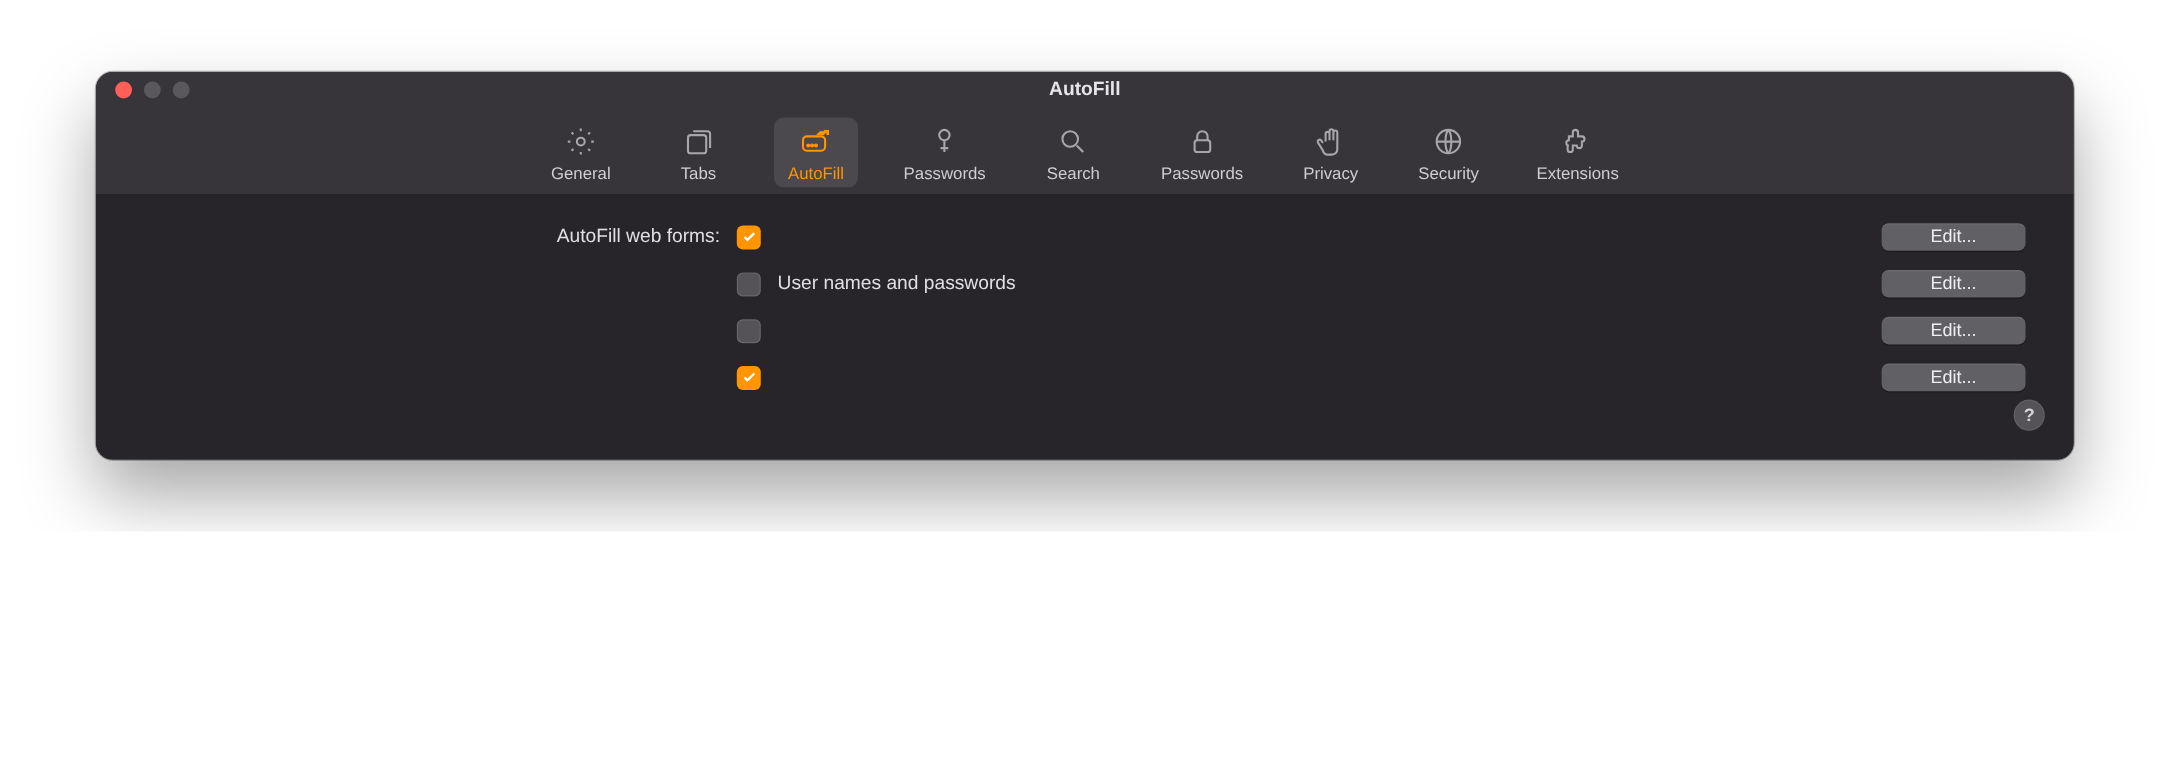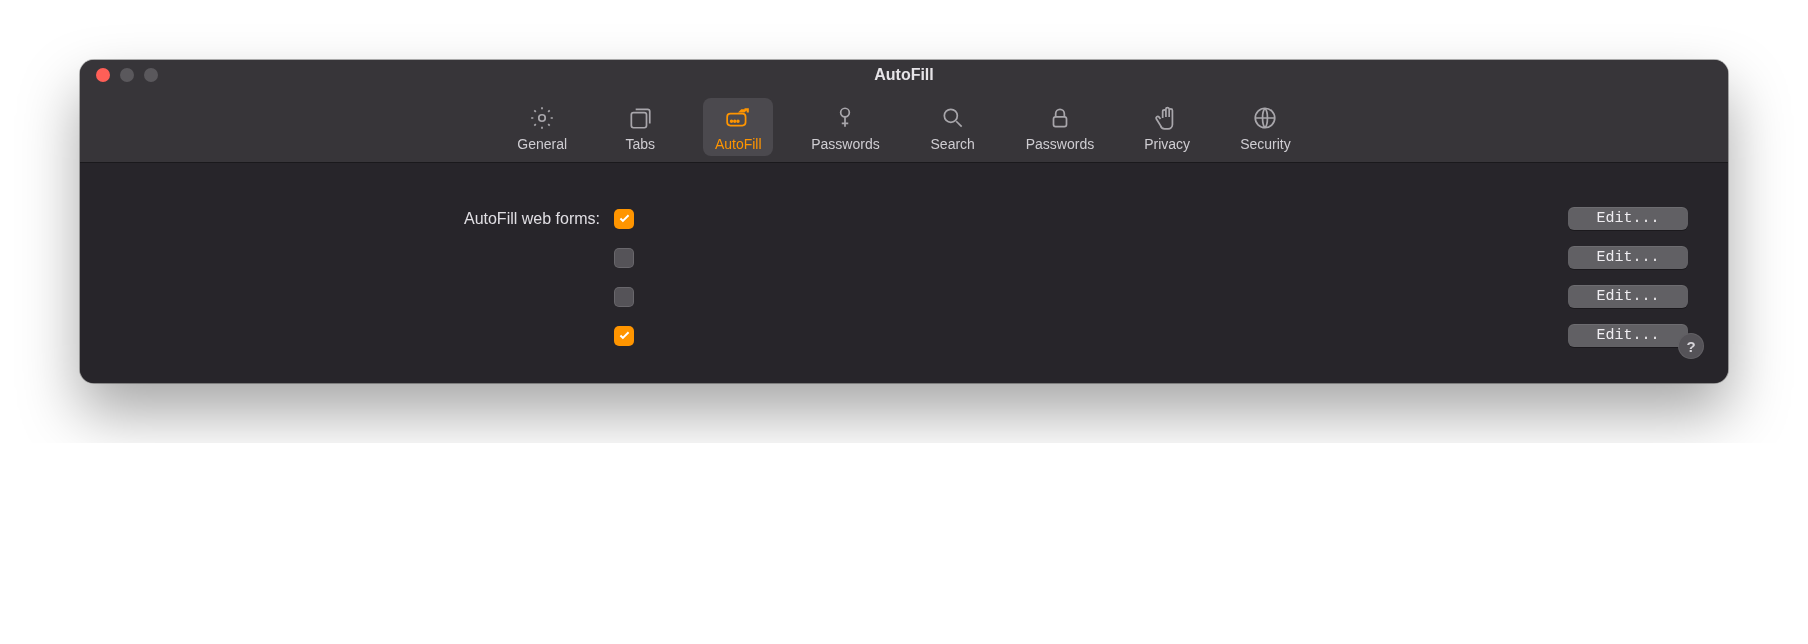--- a/index.html
+++ b/index.html
@@ -67,21 +67,21 @@
       color: #ff9500;
     }
     .tab .ticon { width: 28px; height: 28px; display:flex; align-items:center; justify-content:center;}
     .tab .ticon svg { stroke: currentColor; fill: none; stroke-width: 1.6; }
     .tab.active .ticon svg { stroke: #ff9500; }
     .tab .tlabel { font-size: 14px; color: #cfcdd2; }
     .tab.active .tlabel { color: #ff9500; }
 
     .content {
       background: #27252a;
-      padding: 44px 40px 36px;
+      padding: 23px 40px 36px;
       position: relative;
       min-height: 220px;
     }
     .form-grid {
       display: grid;
       grid-template-columns: 480px auto 1fr auto;
       column-gap: 14px;
       row-gap: 16px;
       align-items: center;
     }
@@ -113,21 +113,20 @@
       background: #616064;
       color: #efedf1;
       border: none;
       border-radius: 6px;
       padding: 3px 28px;
       font-size: 15px;
       box-shadow: 0 1px 0 rgba(0,0,0,0.3), inset 0 1px 0 rgba(255,255,255,0.08);
       cursor: default;
       min-width: 120px;
       text-align: center;
-      font-family: Liberation Mono, monospace;
     }
     .help-btn {
       position: absolute;
       right: 24px;
       bottom: 24px;
       width: 26px; height: 26px;
       border-radius: 50%;
       background: #555358;
       color: #d6d4d9;
       display: flex;
@@ -230,37 +229,46 @@
     <div class="tab">
       <span class="ticon">
         <svg viewBox="0 0 24 24" width="26" height="26">
             <circle cx="12" cy="12" r="9"></circle>
             <path d="M3 12h18M12 3c3 3 3 15 0 18M12 3c-3 3-3 15 0 18"></path>
           </svg>
       </span>
       <span class="tlabel">Security</span>
     </div>
 
+    <div class="tab">
+      <span class="ticon">
+        <svg viewBox="0 0 24 24" width="26" height="26">
+            <path d="M5 8h3V5a2 2 0 0 1 4 0v3h3a2 2 0 0 1 0 4v0h0v3a2 2 0 0 1-4 0v0H8v3a2 2 0 0 1-4 0v-3H5a2 2 0 0 1 0-4z"></path>
+          </svg>
+      </span>
+      <span class="tlabel">Extensions</span>
+    </div>
 
 
   </div>
 
   <div class="content">
     <div class="form-grid">
 
       <div class="row-label" style="grid-row:1">AutoFill web forms:</div>
       <div class="checkbox checked" style="grid-row:1">
         <svg viewBox="0 0 16 16" width="13" height="13">
             <path d="M3 8l3 3 7-7"></path>
           </svg>
       </div>
       <button class="edit-btn" style="grid-row:1">Edit...</button>
 
       <div style="grid-column:1;grid-row:2"></div>
       <div class="checkbox unchecked" style="grid-row:2"></div>
+      <div class="opt-label" style="grid-row:2">User names and passwords</div>
       <button class="edit-btn" style="grid-row:2">Edit...</button>
 
       <div style="grid-column:1;grid-row:3"></div>
       <div class="checkbox unchecked" style="grid-row:3"></div>
       <button class="edit-btn" style="grid-row:3">Edit...</button>
 
       <div style="grid-column:1;grid-row:4"></div>
       <div class="checkbox checked" style="grid-row:4">
         <svg viewBox="0 0 16 16" width="13" height="13">
             <path d="M3 8l3 3 7-7"></path>

